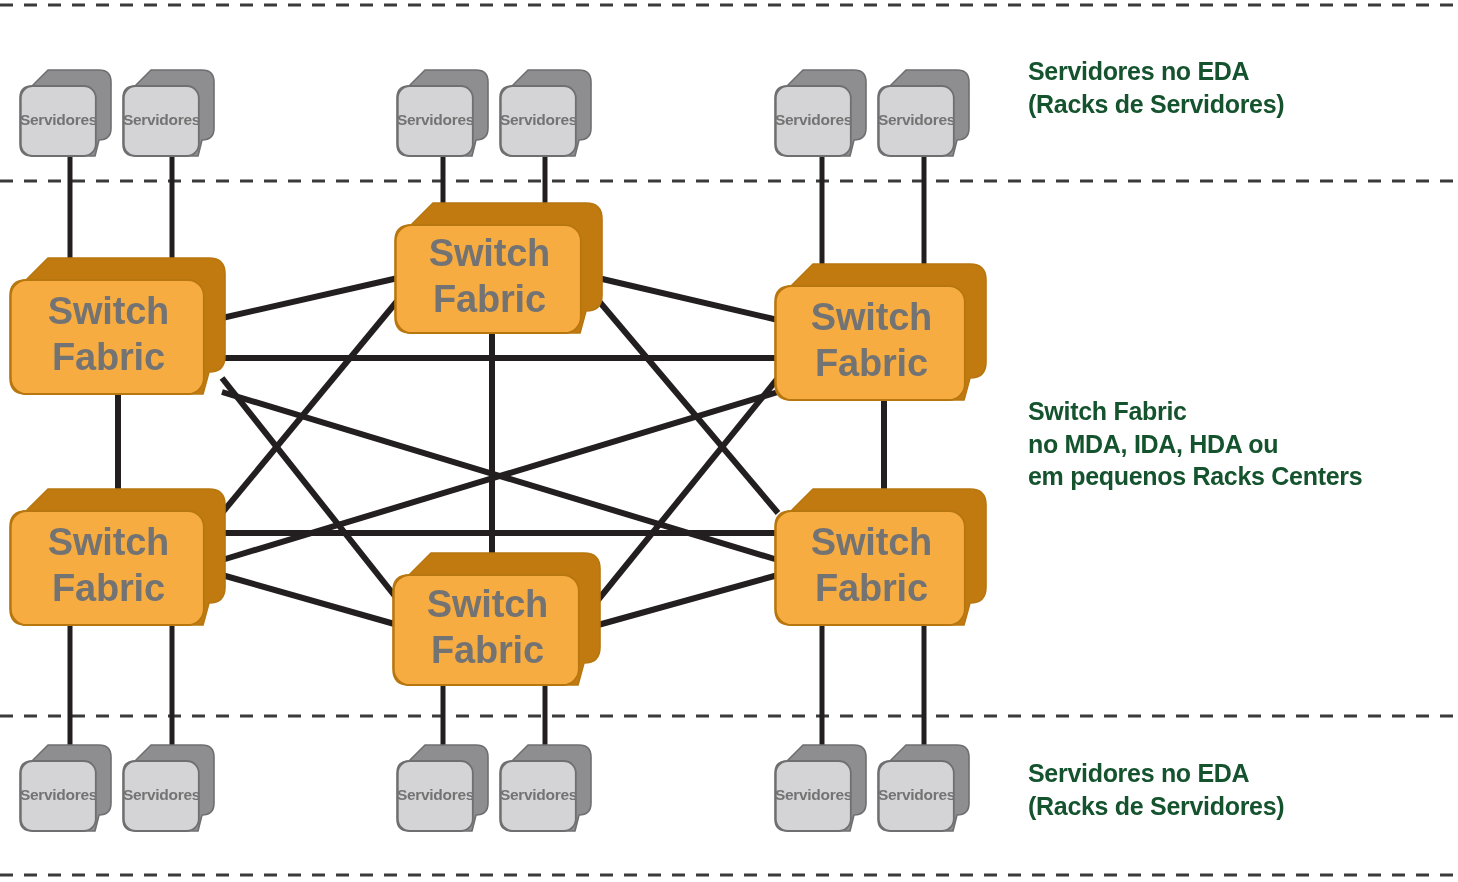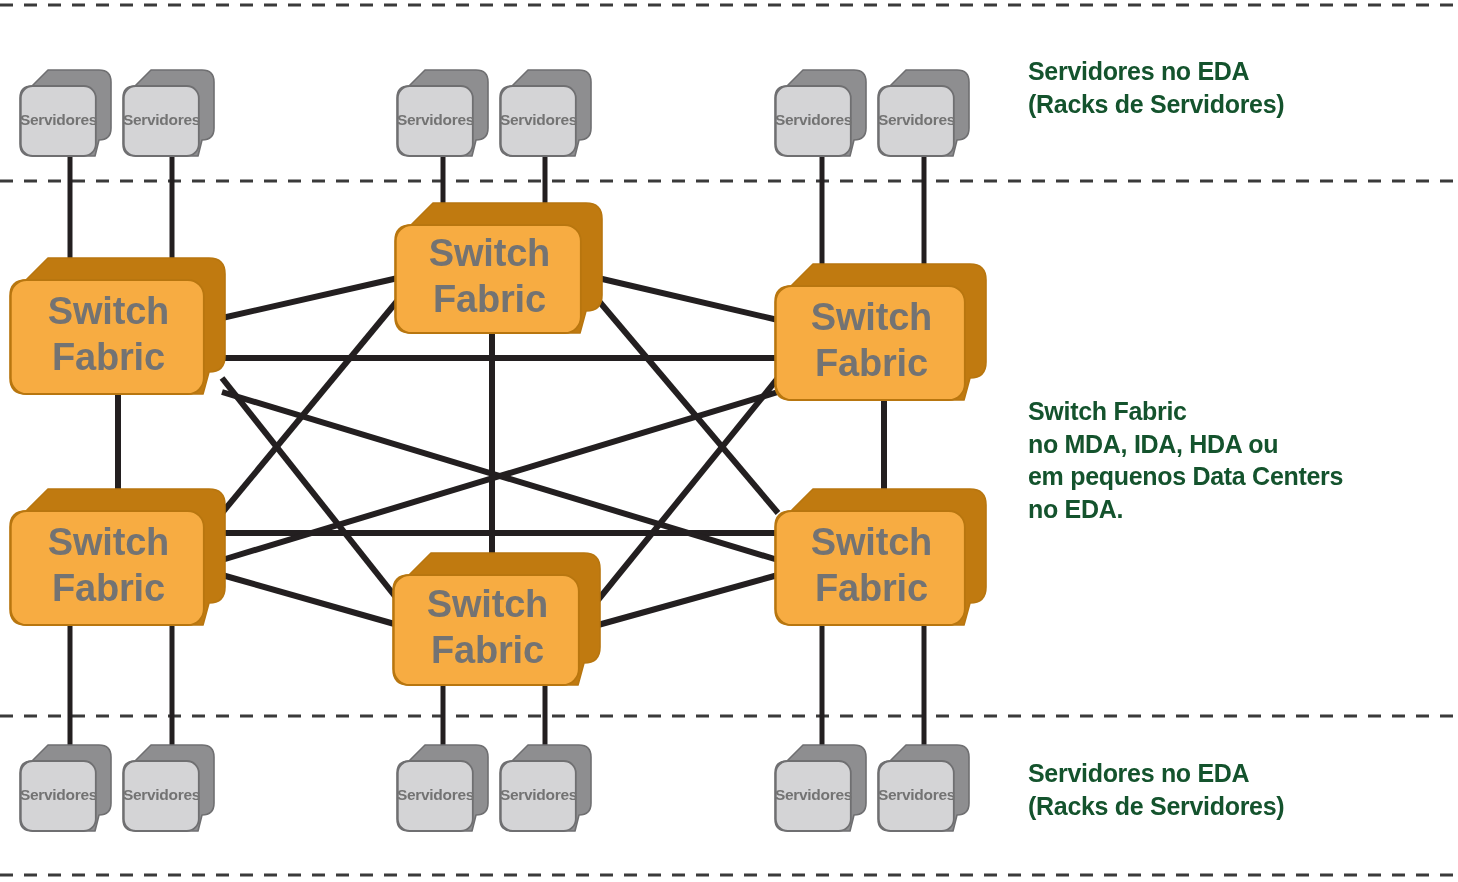--- a/index.html
+++ b/index.html
@@ -289,17 +289,17 @@
         </svg>
         <div class="node-label">
           <span class="lbl-line">Switch</span>
           <span class="lbl-line">Fabric</span>
         </div>
       </div>
     </div>
 
   <div id="annotations-layer">
       <div class="annotation" style="left: 1028px; top: 55px;"><span class="ann-line">Servidores no EDA</span><span class="ann-line">(Racks de Servidores)</span></div>
-      <div class="annotation" style="left: 1028px; top: 385px; margin-top: 10px;"><span class="ann-line">Switch Fabric</span><span class="ann-line">no MDA, IDA, HDA ou</span><span class="ann-line">em pequenos Data Centers</span><span class="ann-line">no EDA.</span></div>
+      <div class="annotation" style="left: 1028px; top: 385px; margin-top: 10px;"><span class="ann-line">Switch Fabric</span><span class="ann-line">no MDA, IDA, HDA ou</span><span class="ann-line">em pequenos Racks Centers</span></div>
       <div class="annotation" style="left: 1028px; top: 757px;"><span class="ann-line">Servidores no EDA</span><span class="ann-line">(Racks de Servidores)</span></div>
     </div>
 
 </div>
 
 </body></html>

